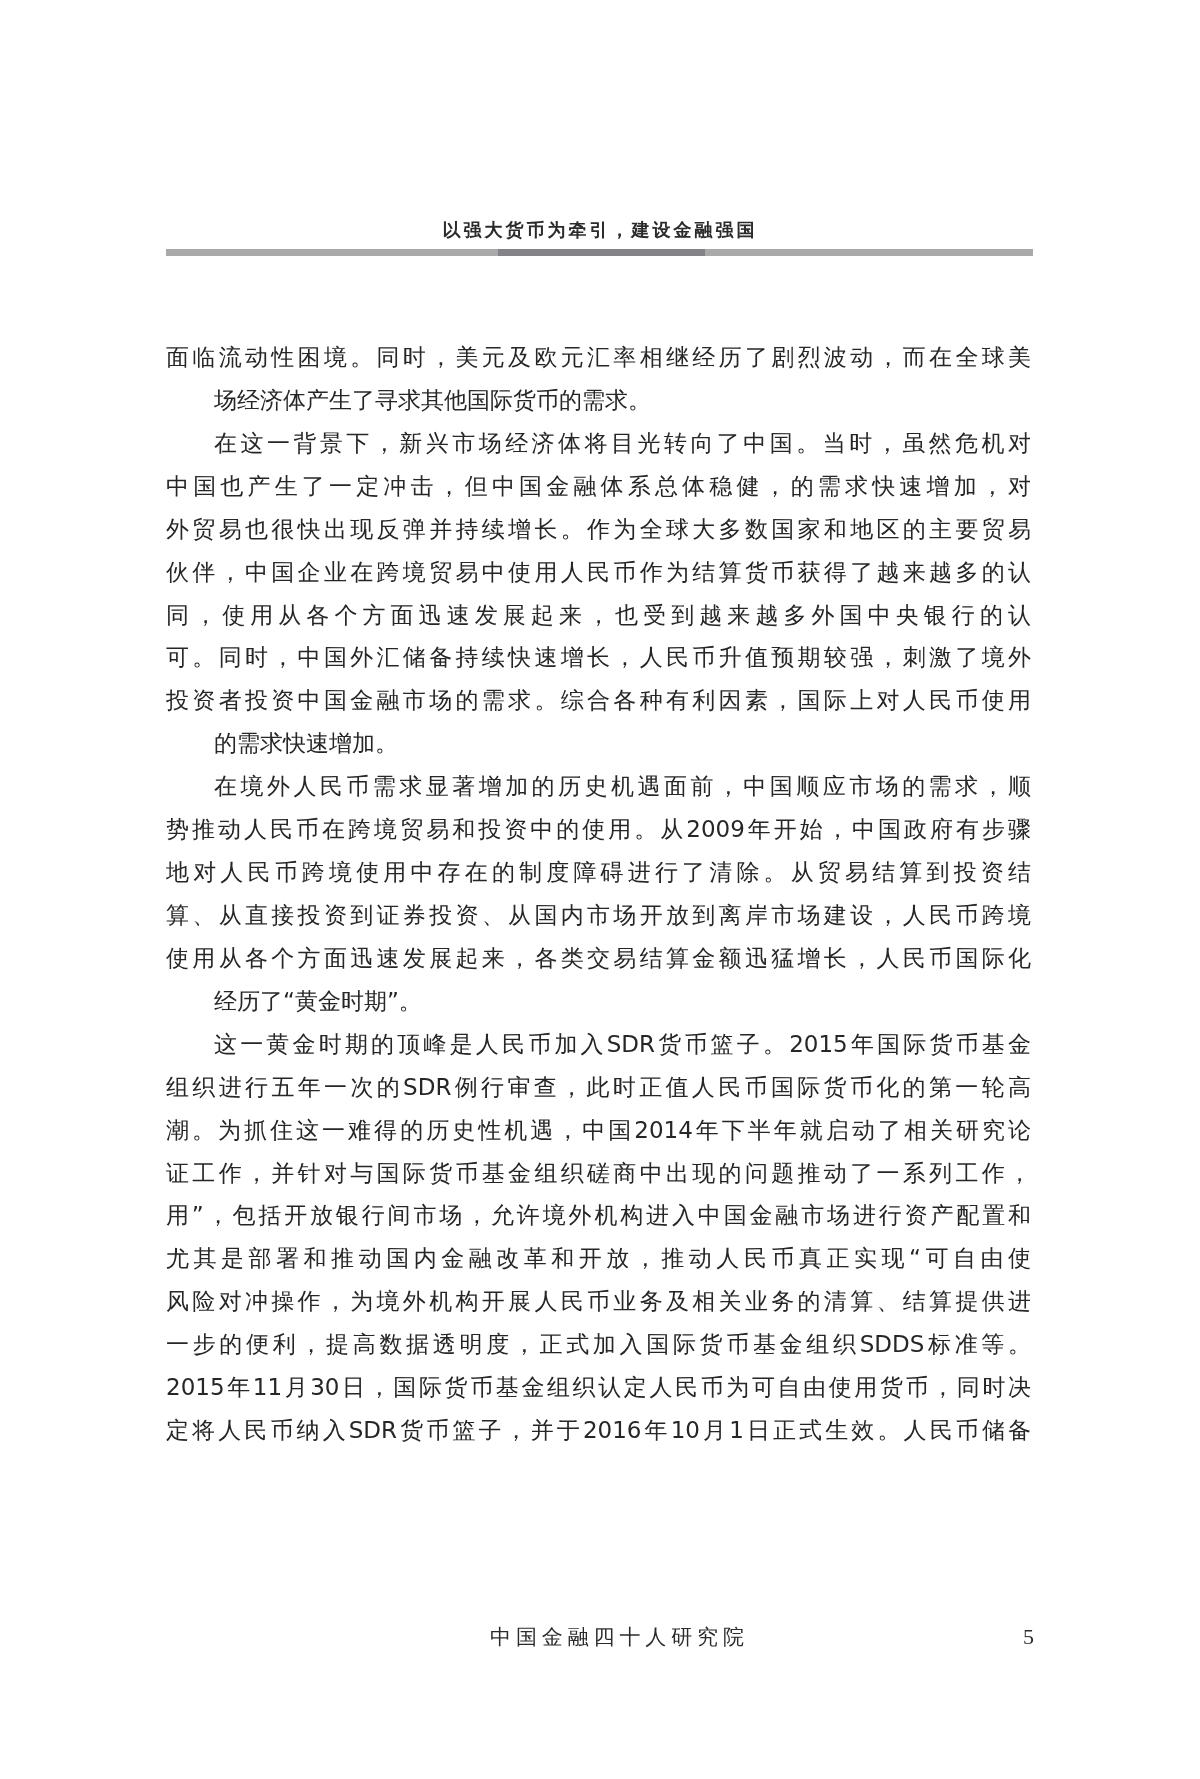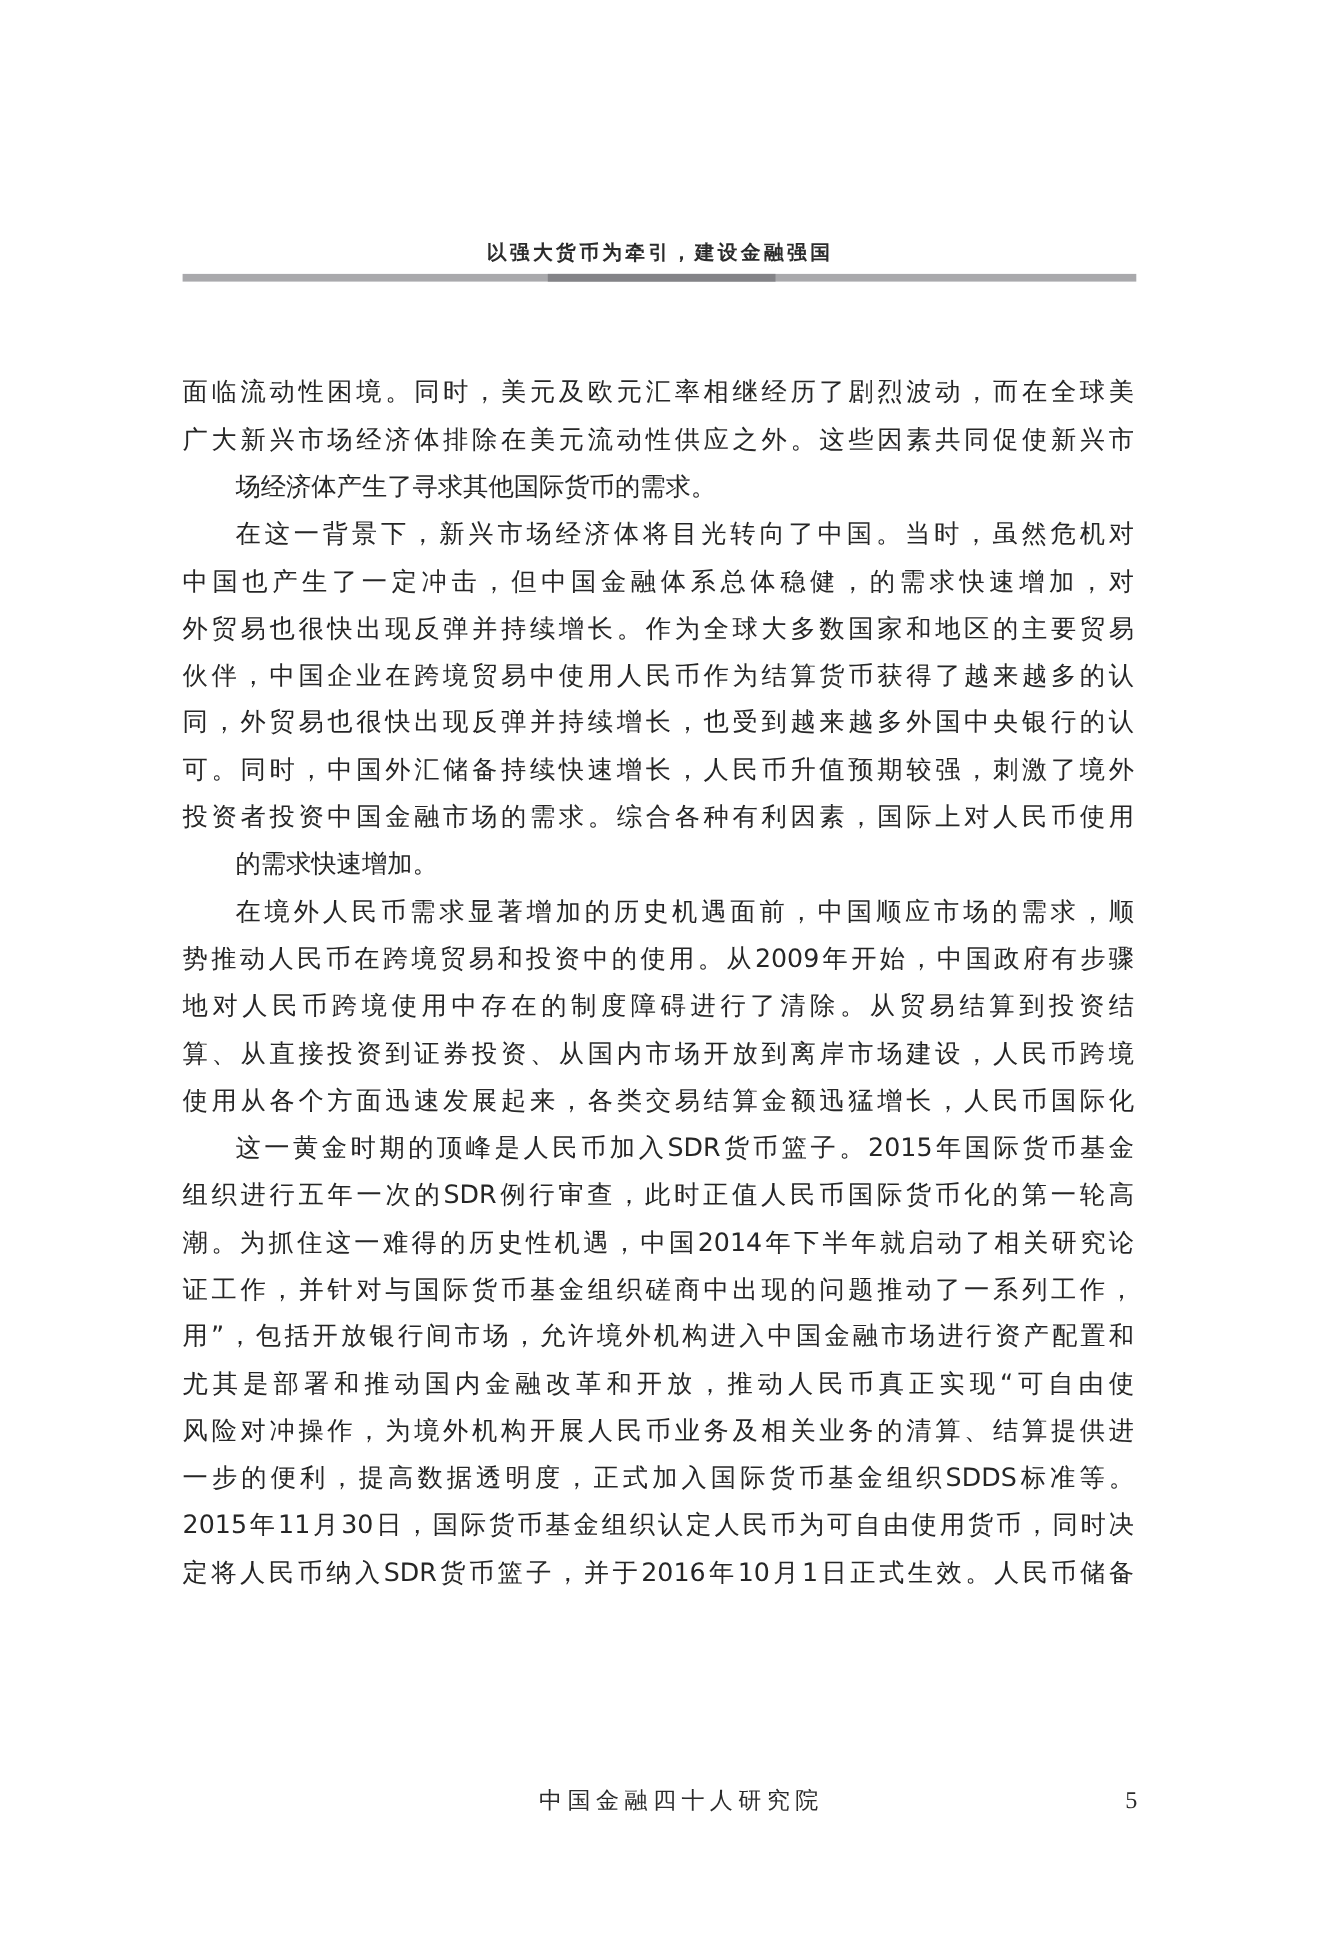--- a/index.html
+++ b/index.html
@@ -41,35 +41,35 @@
 <body>
 
 <div class="page">
   <div class="running-head">以强大货币为牵引，建设金融强国</div>
   <div class="head-rule">
     <div class="head-rule-accent"></div>
   </div>
 
   <div class="body-text" id="body-text">
       <div class="line">面临流动性困境。同时，美元及欧元汇率相继经历了剧烈波动，而在全球美</div>
-      <div class="line">广大新兴市场经济体排除在美元流动性供应之外。这些因素共同促使新兴市</div>
       <div class="line last">场经济体产生了寻求其他国际货币的需求。</div>
       <div class="line indent">在这一背景下，新兴市场经济体将目光转向了中国。当时，虽然危机对</div>
       <div class="line">中国也产生了一定冲击，但中国金融体系总体稳健，的需求快速增加，对</div>
       <div class="line">外贸易也很快出现反弹并持续增长。作为全球大多数国家和地区的主要贸易</div>
       <div class="line">伙伴，中国企业在跨境贸易中使用人民币作为结算货币获得了越来越多的认</div>
-      <div class="line">同，外贸易也很快出现反弹并持续增长，也受到越来越多外国中央银行的认</div>
+      <div class="line">同，使用从各个方面迅速发展起来，也受到越来越多外国中央银行的认</div>
       <div class="line">可。同时，中国外汇储备持续快速增长，人民币升值预期较强，刺激了境外</div>
       <div class="line">投资者投资中国金融市场的需求。综合各种有利因素，国际上对人民币使用</div>
       <div class="line last">的需求快速增加。</div>
       <div class="line indent">在境外人民币需求显著增加的历史机遇面前，中国顺应市场的需求，顺</div>
       <div class="line">势推动人民币在跨境贸易和投资中的使用。从2009年开始，中国政府有步骤</div>
       <div class="line">地对人民币跨境使用中存在的制度障碍进行了清除。从贸易结算到投资结</div>
       <div class="line">算、从直接投资到证券投资、从国内市场开放到离岸市场建设，人民币跨境</div>
       <div class="line">使用从各个方面迅速发展起来，各类交易结算金额迅猛增长，人民币国际化</div>
+      <div class="line last">经历了“黄金时期”。</div>
       <div class="line indent">这一黄金时期的顶峰是人民币加入SDR货币篮子。2015年国际货币基金</div>
       <div class="line">组织进行五年一次的SDR例行审查，此时正值人民币国际货币化的第一轮高</div>
       <div class="line">潮。为抓住这一难得的历史性机遇，中国2014年下半年就启动了相关研究论</div>
       <div class="line">证工作，并针对与国际货币基金组织磋商中出现的问题推动了一系列工作，</div>
       <div class="line">用”，包括开放银行间市场，允许境外机构进入中国金融市场进行资产配置和</div>
       <div class="line">尤其是部署和推动国内金融改革和开放，推动人民币真正实现“可自由使</div>
       <div class="line">风险对冲操作，为境外机构开展人民币业务及相关业务的清算、结算提供进</div>
       <div class="line">一步的便利，提高数据透明度，正式加入国际货币基金组织SDDS标准等。</div>
       <div class="line">2015年11月30日，国际货币基金组织认定人民币为可自由使用货币，同时决</div>
       <div class="line">定将人民币纳入SDR货币篮子，并于2016年10月1日正式生效。人民币储备</div>

